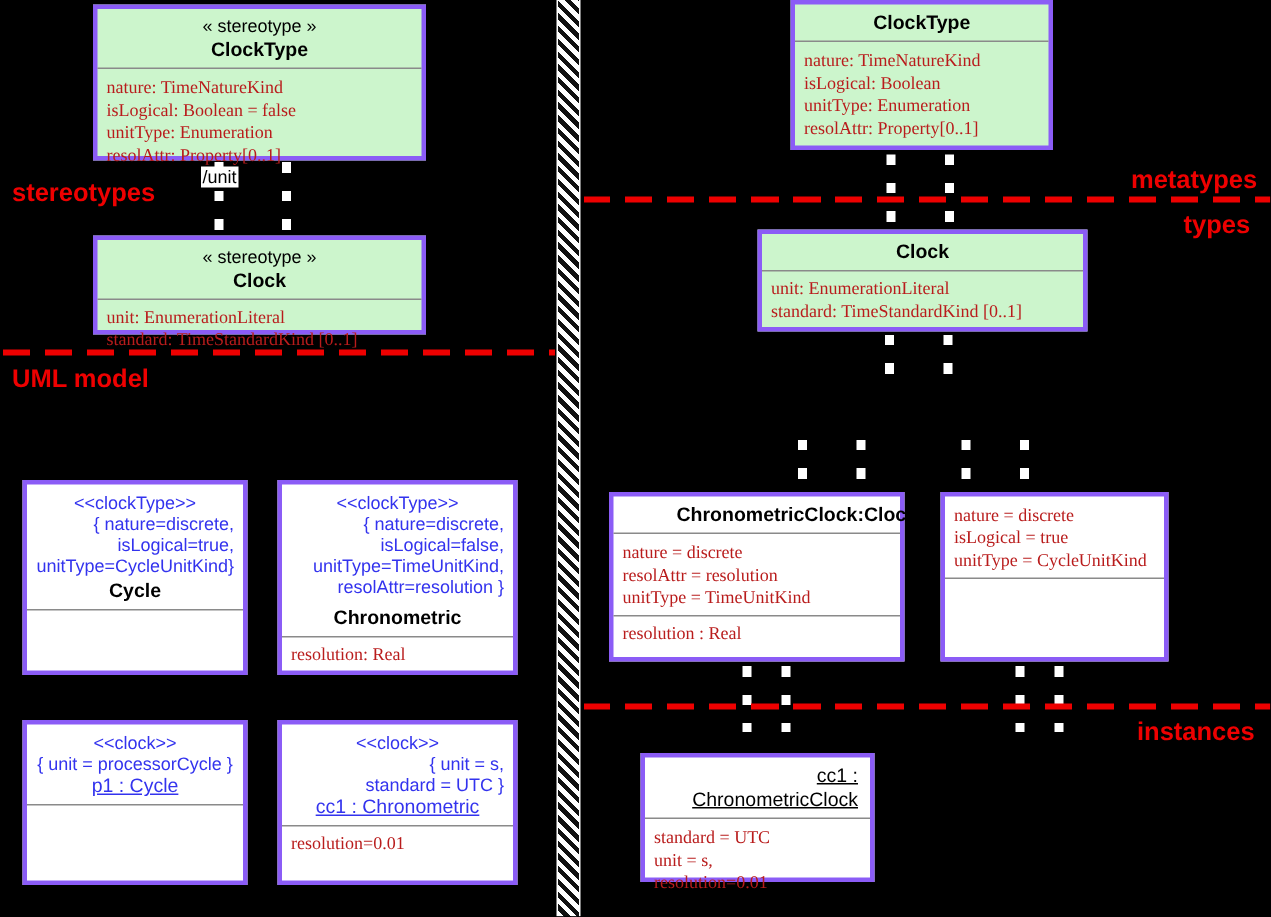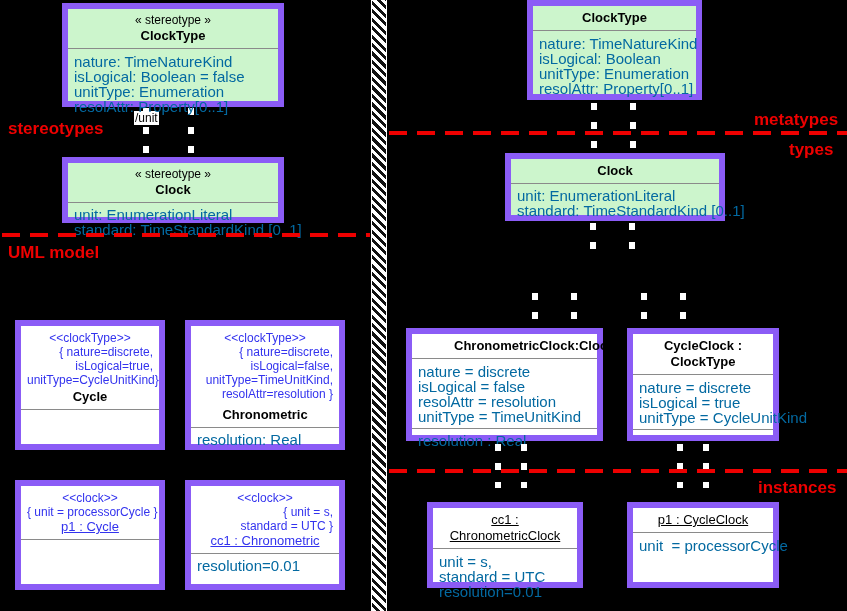--- a/index.html
+++ b/index.html
@@ -13,21 +13,21 @@
     height: 611px;
     background: #000000;
     font-family: "Liberation Sans", sans-serif;
     overflow: hidden;
   }
 
   
   .uml-box {
     position: absolute;
     box-sizing: border-box;
-    border: 6px solid #8b5cf6;
+    border: 3px solid #8b5cf6;
     background: #ffffff;
   }
   .uml-box.green { background: #ccf5cc; }
   .uml-box.white { background: #ffffff; }
 
   .compartment {
     box-sizing: border-box;
     padding: 4px 6px;
   }
   .compartment + .compartment {
@@ -48,24 +48,25 @@
     font-size: 13px;
     font-weight: bold;
     color: #000;
     line-height: 16px;
   }
   .cls-name.underline {
     text-decoration: underline;
   }
   .attr-line {
     display: block;
-    font-size: 15px;
-    color: #0369a1;
+    font-size: 12px;
+    color: #b91c1c;
     line-height: 15px;
     white-space: pre;
+    font-family: Liberation Serif, serif;
   }
 
   
   .blue-line {
     display: block;
     font-size: 12px;
     color: #3333ee;
     line-height: 14px;
     white-space: pre;
   }
@@ -249,62 +250,50 @@
   <div class="vline-dashed" style="left:571px; top:293px; height:30px;"></div>
   <div class="vline-dashed" style="left:641px; top:293px; height:30px;"></div>
   <div class="vline-dashed" style="left:680px; top:293px; height:30px;"></div>
 
   <div class="uml-box white" style="left:406px; top:328px; width:197px; height:113px;">
     <div class="compartment header" style="padding:4px 6px;margin-left:36px;">
       <span class="cls-name">ChronometricClock:ClockType</span>
     </div>
     <div class="compartment" style="padding-top:5px;">
       <span class="attr-line">nature = discrete</span>
-      <span class="attr-line">isLogical = false</span>
       <span class="attr-line">resolAttr = resolution</span>
       <span class="attr-line">unitType = TimeUnitKind</span>
     </div>
     <div class="compartment">
       <span class="attr-line">resolution : Real</span>
     </div>
   </div>
 
   <div class="uml-box white" style="left:627px; top:328px; width:152px; height:113px;">
-    <div class="compartment header" style="padding:4px 6px;">
-      <span class="cls-name">CycleClock : ClockType</span>
-    </div>
     <div class="compartment" style="padding-top:5px;">
       <span class="attr-line">nature = discrete</span>
       <span class="attr-line">isLogical = true</span>
       <span class="attr-line">unitType = CycleUnitKind</span>
     </div>
     <div class="compartment" style="height:26px;"></div>
   </div>
 
   <div class="vline-dashed" style="left:495px; top:444px; height:44px;"></div>
   <div class="vline-dashed" style="left:521px; top:444px; height:44px;"></div>
   <div class="vline-dashed" style="left:677px; top:444px; height:44px;"></div>
   <div class="vline-dashed" style="left:703px; top:444px; height:44px;"></div>
 
   <div class="red-dash" style="left:389px; top:469px; width:458px;"></div>
   <div class="red-label" style="left:758px; top:478px;">instances</div>
 
   <div class="uml-box white" style="left:427px; top:502px; width:156px; height:86px;">
-    <div class="compartment header" style="padding:4px 8px;">
+    <div class="compartment header" style="padding:4px 8px;text-align:right;">
       <span class="cls-name underline" style="font-weight:normal;">cc1 : ChronometricClock</span>
     </div>
     <div class="compartment" style="padding-top:5px;">
+      <span class="attr-line">standard = UTC</span>
       <span class="attr-line">unit = s,</span>
-      <span class="attr-line">standard = UTC</span>
       <span class="attr-line">resolution=0.01</span>
     </div>
   </div>
 
-  <div class="uml-box white" style="left:627px; top:502px; width:152px; height:86px;">
-    <div class="compartment header" style="padding:4px 6px;">
-      <span class="cls-name underline ta-center" style="font-weight:normal;">p1 : CycleClock</span>
-    </div>
-    <div class="compartment" style="padding-top:5px;">
-      <span class="attr-line">unit  = processorCycle</span>
-    </div>
-  </div>
 
 </div>
 
 </body></html>

